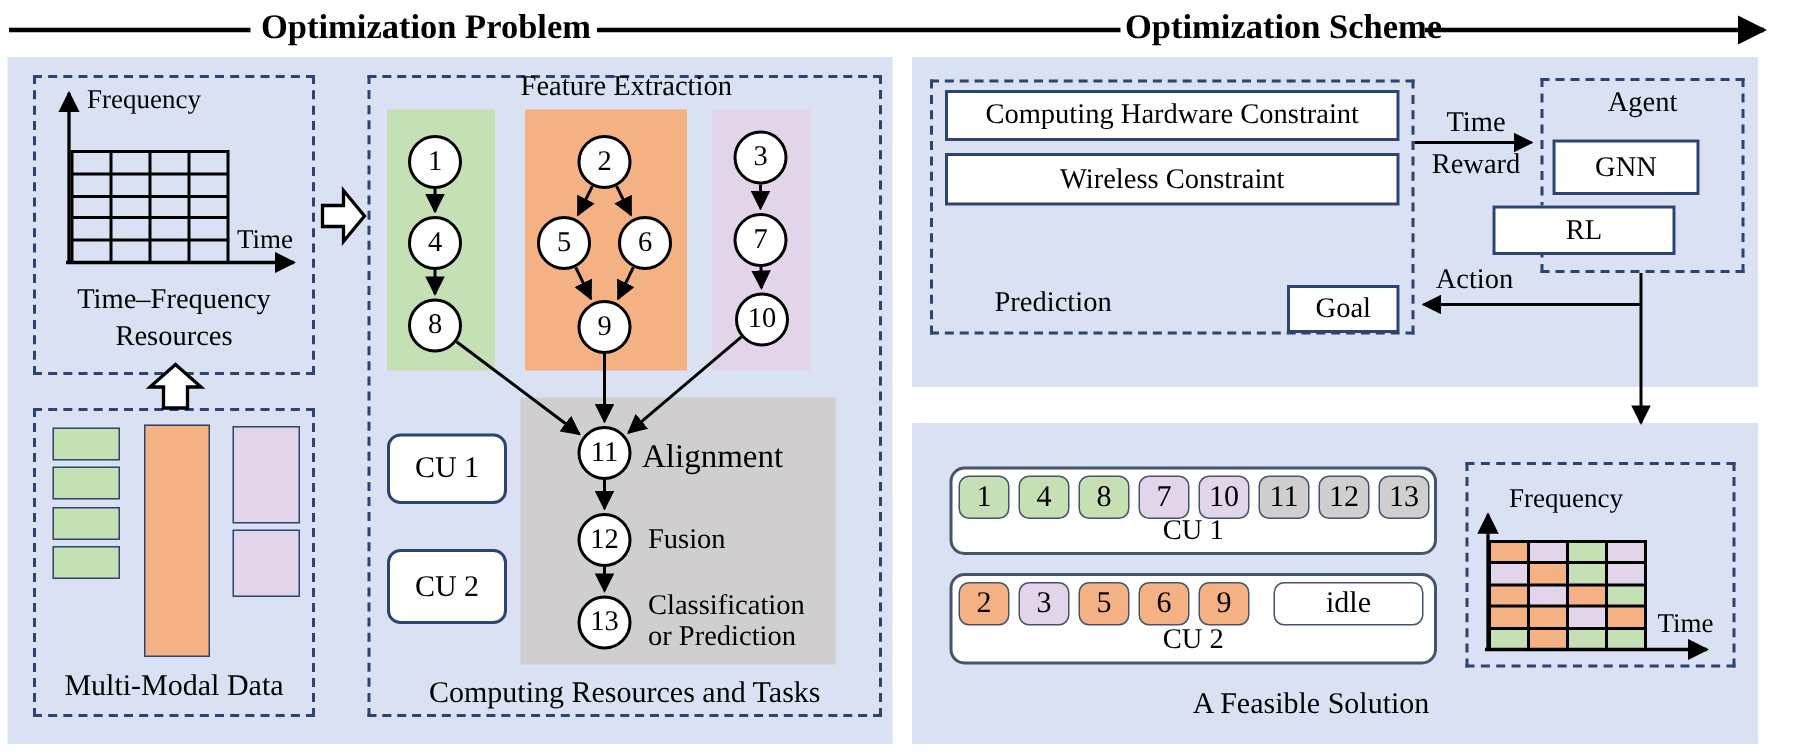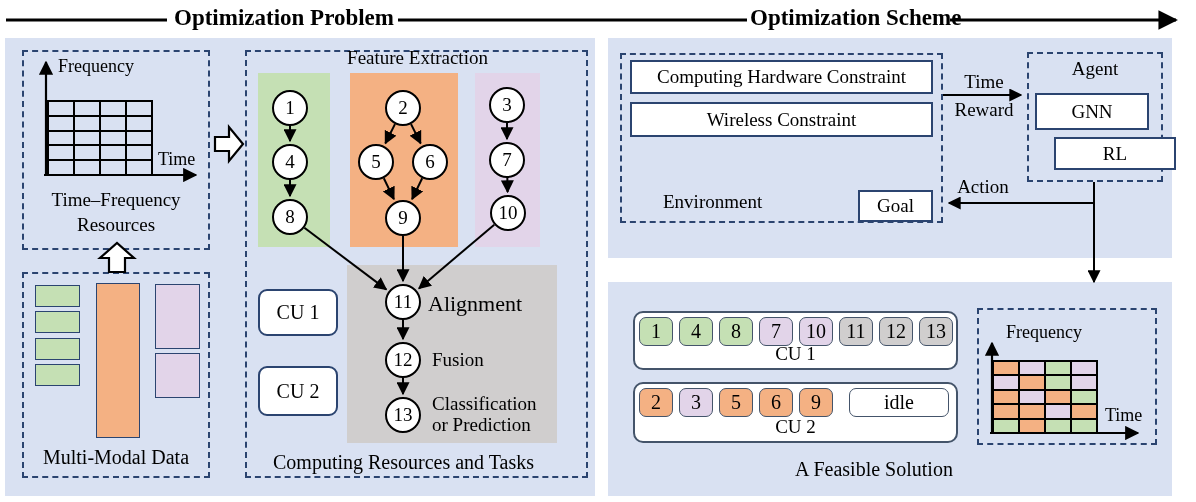--- a/index.html
+++ b/index.html
@@ -90,21 +90,21 @@
   <div class="rbox" style="left:258px;top:289px;width:80px;height:47px">
       <span>CU 1</span>
     </div>
   <div class="rbox" style="left:258px;top:366px;width:80px;height:50px">
       <span>CU 2</span>
     </div>
   <div class="txt" style="left:428px;top:291px;font-size:22px">Alignment</div>
   <div class="txt" style="left:432px;top:349px;font-size:19px">Fusion</div>
   <div class="txt" style="left:432px;top:393px;font-size:19px">Classification</div>
   <div class="txt" style="left:432px;top:414px;font-size:19px">or Prediction</div>
-  <div class="txt bold center" style="left:232px;top:451px;width:343px;font-size:20px">Computing Resources and Tasks</div>
+  <div class="txt bold center" style="left:245px;top:451px;width:343px;font-size:20px">Computing Resources and Tasks</div>
   <div id="diagram">
       <div class="node" style="left: 272px; top: 90px;">1</div>
       <div class="node" style="left: 272px; top: 144px;">4</div>
       <div class="node" style="left: 272px; top: 199px;">8</div>
       <div class="node" style="left: 385px; top: 90px;">2</div>
       <div class="node" style="left: 358px; top: 144px;">5</div>
       <div class="node" style="left: 412px; top: 144px;">6</div>
       <div class="node" style="left: 385px; top: 200px;">9</div>
       <div class="node" style="left: 489px; top: 87px;">3</div>
       <div class="node" style="left: 489px; top: 142px;">7</div>
@@ -114,33 +114,33 @@
       <div class="node" style="left: 385px; top: 397px;">13</div>
     </div>
 
   <div class="dash" style="left:620px;top:53px;width:323px;height:170px"></div>
   <div class="wbox" style="left:630px;top:102px;width:303px;height:35px">
       <span>Wireless Constraint</span>
     </div>
   <div class="wbox" style="left:630px;top:60px;width:303px;height:34px">
       <span>Computing Hardware Constraint</span>
     </div>
-  <div class="txt" style="left:663px;top:191px;font-size:19px">Environment</div>
+  <div class="txt" style="left:663px;top:191px;font-size:19px">Prediction</div>
   <div class="wbox" style="left:858px;top:190px;width:75px;height:32px">
       <span>Goal</span>
     </div>
   <div class="txt center" style="left:944px;top:71px;width:80px;font-size:19px">Time</div>
   <div class="txt center" style="left:939px;top:99px;width:90px;font-size:19px">Reward</div>
   <div class="txt center" style="left:938px;top:176px;width:90px;font-size:19px">Action</div>
   <div class="dash" style="left:1027px;top:52px;width:136px;height:130px"></div>
   <div class="txt bold center" style="left:1027px;top:58px;width:136px;font-size:19px">Agent</div>
-  <div class="wbox" style="left:1035px;top:93px;width:114px;height:37px">
+  <div class="wbox" style="left:1035px;top:93px;width:98px;height:37px">
       <span>GNN</span>
     </div>
-  <div class="wbox" style="left:1054px;top:137px;width:122px;height:33px">
+  <div class="wbox" style="left:995px;top:137px;width:122px;height:33px">
       <span>RL</span>
     </div>
 
   <div class="cu-wrap" style="left:633px;top:311px;width:325px;height:59px">
     <div class="chip-row" id="cu1-chips">
         <div class="chip c-green">1</div>
         <div class="chip c-green">4</div>
         <div class="chip c-green">8</div>
         <div class="chip c-purple">7</div>
         <div class="chip c-purple">10</div>

